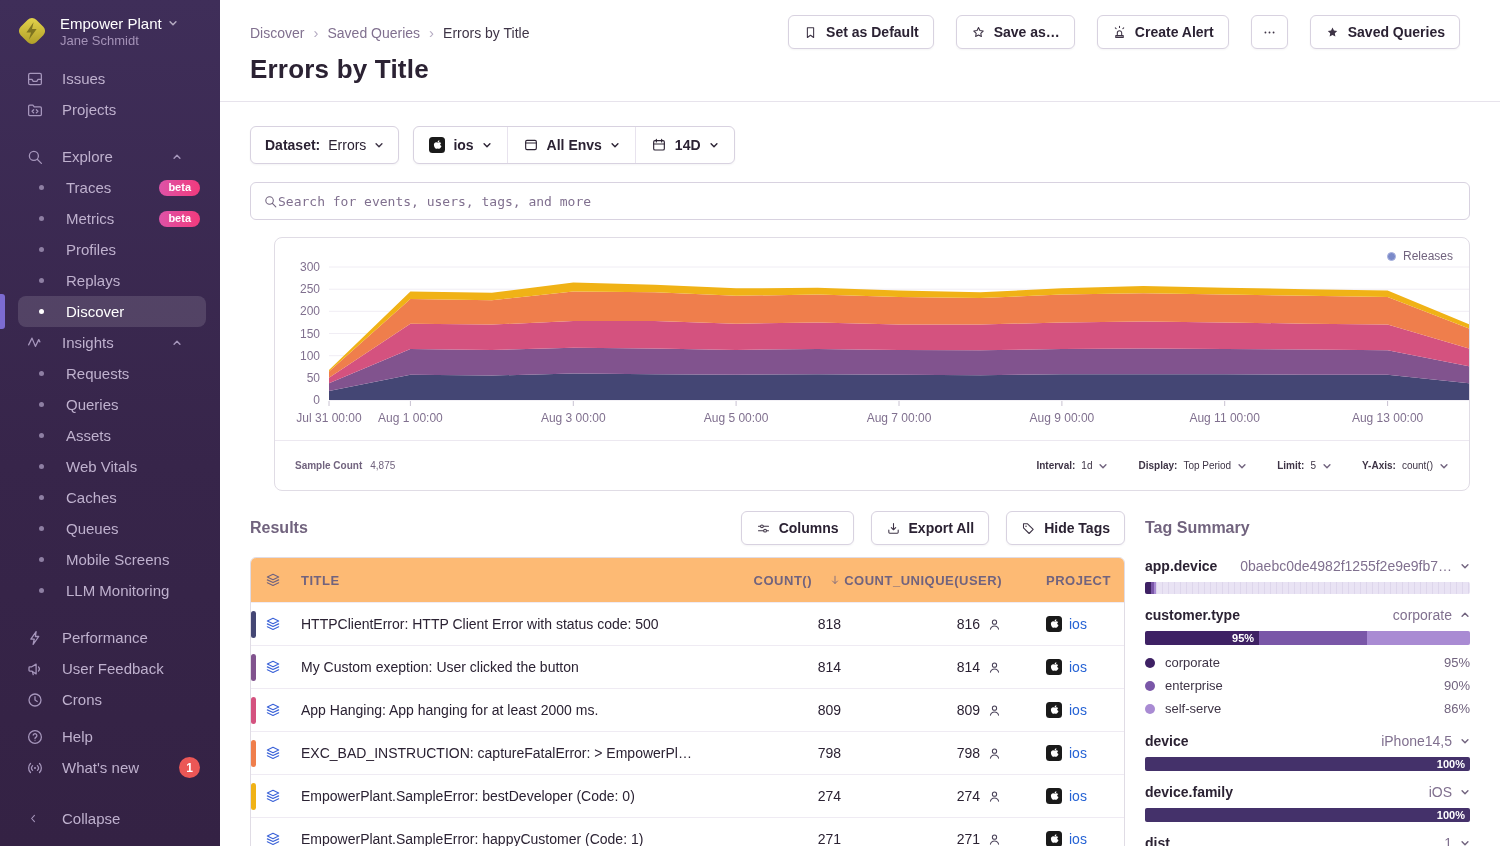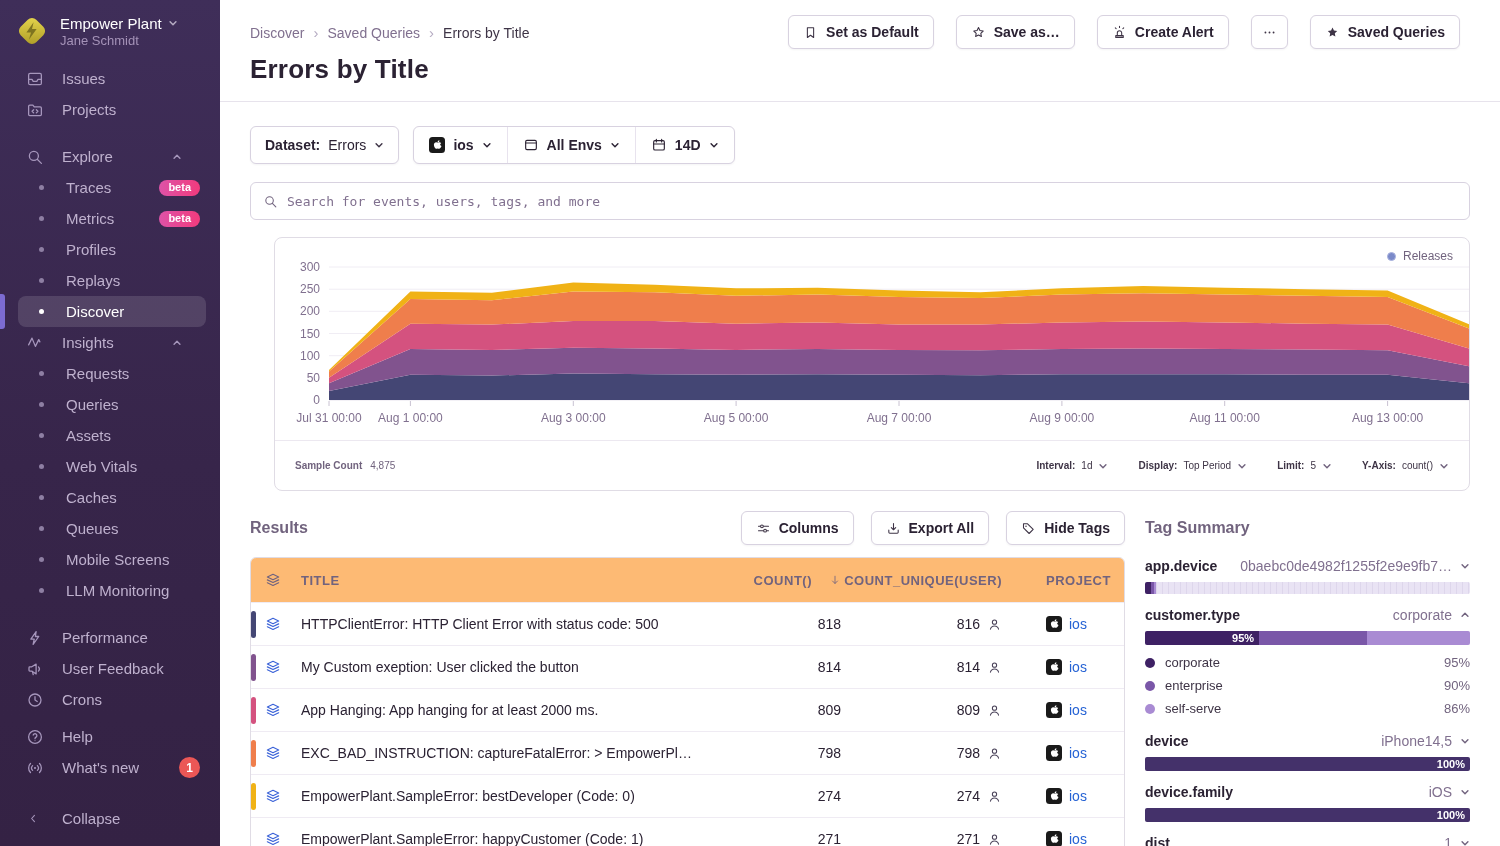--- a/index.html
+++ b/index.html
@@ -57,21 +57,21 @@
   .h38{height:38px;}
   .btn b{font-weight:700;}
   .chev{color:#71637E;}
   .filter-group{display:flex;border:1px solid #D8D2E0;border-radius:6px;height:38px;background:#fff;
     box-shadow:0 1px 2px rgba(43,34,51,.05);}
   .fg-seg{display:flex;align-items:center;gap:8px;padding:0 15px;font-weight:700;font-size:14px;cursor:pointer;}
   .fg-seg + .fg-seg{border-left:1px solid #E8E3EE;}
   .fg-seg .icon{color:#2B2233;}
 
   .search-bar{margin-top:18px;height:38px;border:1px solid #D8D2E0;border-radius:6px;display:flex;
-    align-items:center;padding:0 12px;gap:9px;background:#fff;}
+    align-items:center;padding:0 12px;gap:0;background:#fff;}
   .search-bar .icon{color:#71637E;}
   .search-bar input{flex:1;border:none;outline:none;font-family:"DejaVu Sans Mono",monospace;font-size:13px;color:#2B2233;background:transparent;}
   .search-bar input::placeholder{color:#80708F;}
 
   .chart-card{margin-top:17px;border:1px solid #E0DCE5;border-radius:8px;position:relative;background:#fff;margin-left:24px;}
   .chart-legend{position:absolute;top:11px;right:16px;display:flex;align-items:center;gap:7px;
     font-size:12px;color:#71637E;cursor:pointer;}
   .legend-dot{width:9px;height:9px;border-radius:50%;border:1.5px solid #A9B2DE;}
   svg.chart{display:block;margin-top:6px;}
   .chart-foot{border-top:1px solid #ECE8F0;height:50px;display:flex;align-items:center;padding:0 20px;

